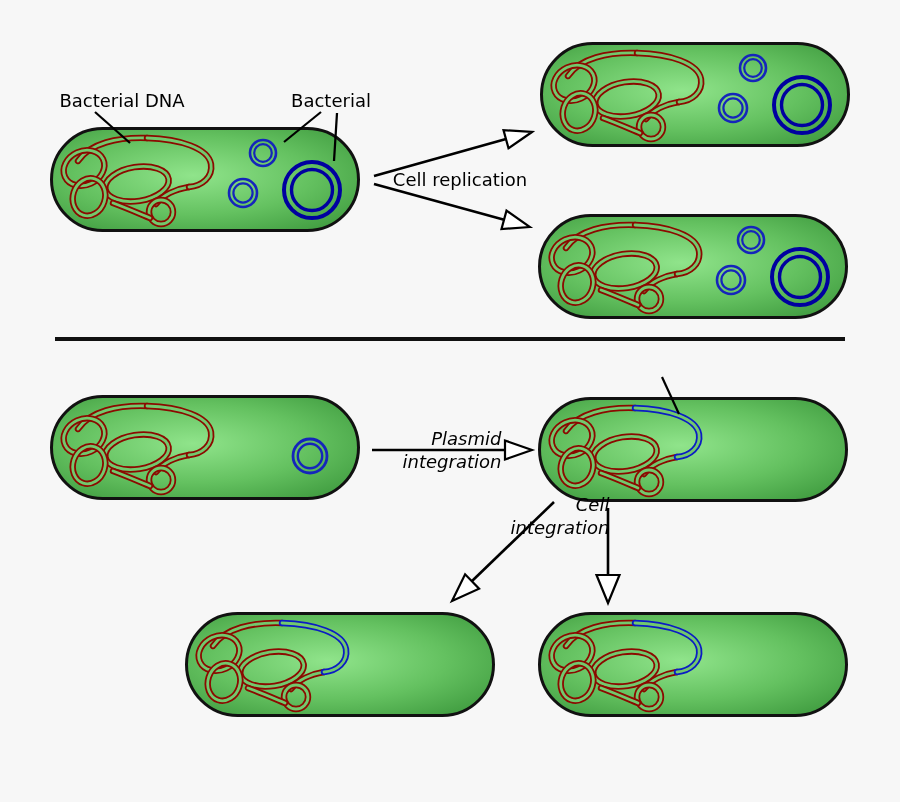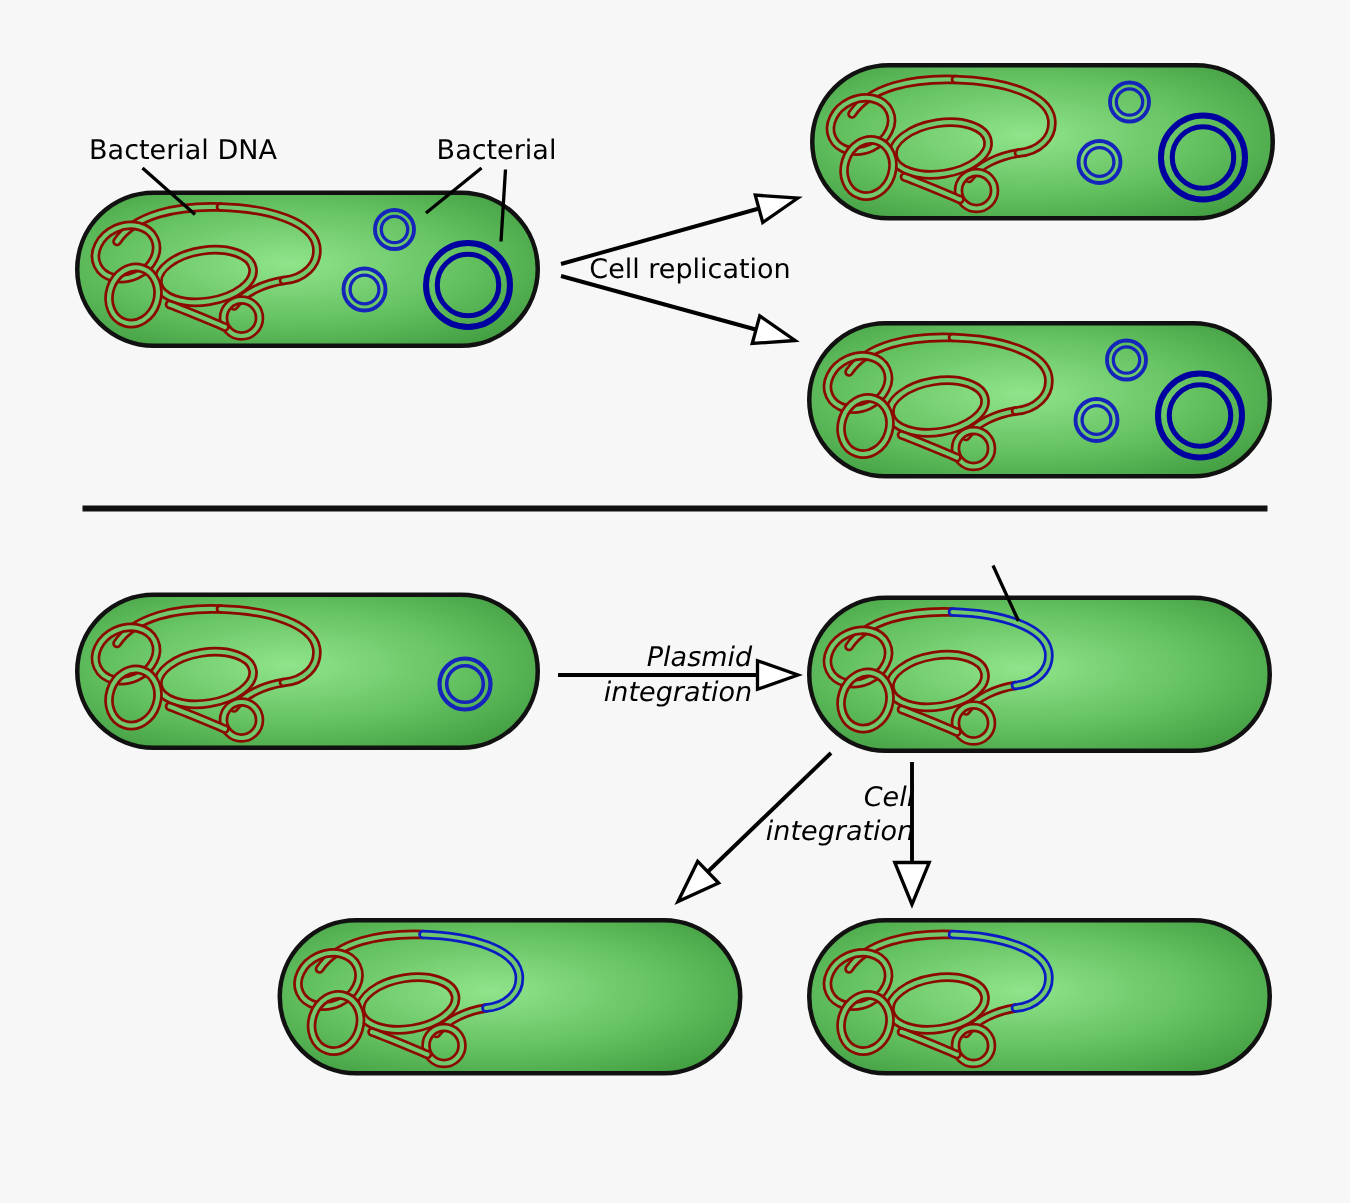--- a/index.html
+++ b/index.html
@@ -135,18 +135,18 @@
   <div class="lbl" style="left:331px;top:89px">Bacterial</div>
 
   <div class="lbl" style="left:460px;top:168px">Cell replication</div>
 
   <div class="lbl" style="left:452px;top:427px">
     <span>Plasmid</span>
     <span>integration</span>
   </div>
 
 
-  <div class="lbl" style="left:560px;top:520px">
+  <div class="lbl" style="left:560px;top:493px">
     <span>Cell</span>
     <span>integration</span>
   </div>
 
 </div>
 
 </body></html>

